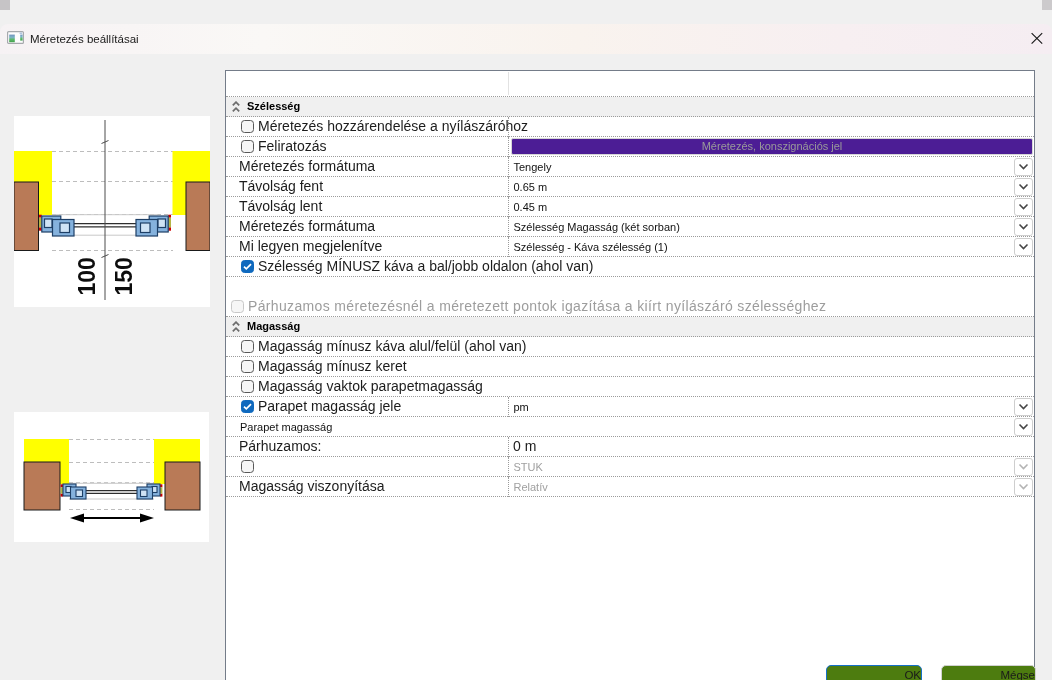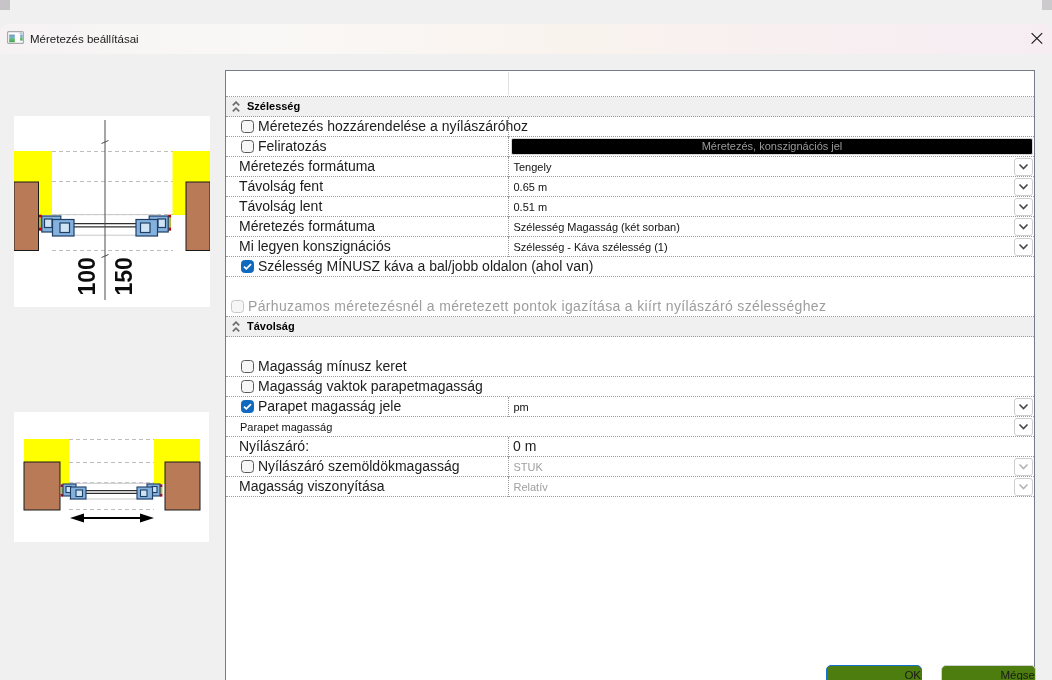--- a/index.html
+++ b/index.html
@@ -164,21 +164,21 @@
       </div>
       <div class="row" style="top:46px">
         <div class="cb"></div>
         <div class="lab " style="left:32px">Méretezés hozzárendelése a nyílászáróhoz</div>
         <div class="vsep"></div>
       </div>
       <div class="row" style="top:66px">
         <div class="cb"></div>
         <div class="lab " style="left:32px">Feliratozás</div>
         <div class="vsep"></div>
-        <div style="position:absolute;left:285px;top:1px;width:522px;height:17px;box-sizing:border-box;border:1px solid #d6d6d6;border-radius:2px;background:#000000;text-align:center;line-height:15px;font-size:11px;color:#9a9a9a">Méretezés, konszignációs jel</div>
+        <div style="position:absolute;left:285px;top:1px;width:522px;height:17px;box-sizing:border-box;border:1px solid #d6d6d6;border-radius:2px;background:#4c1d95;text-align:center;line-height:15px;font-size:11px;color:#9a9a9a">Méretezés, konszignációs jel</div>
       </div>
       <div class="row" style="top:86px">
         <div class="lab " style="left:13px">Méretezés formátuma</div>
         <div class="vsep"></div>
         <div class="combo">
           <div class="ctext ">Tengely</div>
           <div class="dd">
             <svg width="17" height="15" viewBox="0 0 17 15" style="display:block">
               <path d="M4.5 5.5 L8.5 9.5 L12.5 5.5" stroke="#474747" stroke-width="1.6" fill="none"></path>
             </svg>
@@ -194,42 +194,42 @@
             <svg width="17" height="15" viewBox="0 0 17 15" style="display:block">
               <path d="M4.5 5.5 L8.5 9.5 L12.5 5.5" stroke="#474747" stroke-width="1.6" fill="none"></path>
             </svg>
           </div>
         </div>
       </div>
       <div class="row" style="top:126px">
         <div class="lab " style="left:13px">Távolság lent</div>
         <div class="vsep"></div>
         <div class="combo">
-          <div class="ctext ">0.51 m</div>
+          <div class="ctext ">0.45 m</div>
           <div class="dd">
             <svg width="17" height="15" viewBox="0 0 17 15" style="display:block">
               <path d="M4.5 5.5 L8.5 9.5 L12.5 5.5" stroke="#474747" stroke-width="1.6" fill="none"></path>
             </svg>
           </div>
         </div>
       </div>
       <div class="row" style="top:146px">
         <div class="lab " style="left:13px">Méretezés formátuma</div>
         <div class="vsep"></div>
         <div class="combo">
           <div class="ctext ">Szélesség Magasság (két sorban)</div>
           <div class="dd">
             <svg width="17" height="15" viewBox="0 0 17 15" style="display:block">
               <path d="M4.5 5.5 L8.5 9.5 L12.5 5.5" stroke="#474747" stroke-width="1.6" fill="none"></path>
             </svg>
           </div>
         </div>
       </div>
       <div class="row" style="top:166px">
-        <div class="lab " style="left:13px">Mi legyen konszignációs</div>
+        <div class="lab " style="left:13px">Mi legyen megjelenítve</div>
         <div class="vsep"></div>
         <div class="combo">
           <div class="ctext ">Szélesség - Káva szélesség (1)</div>
           <div class="dd">
             <svg width="17" height="15" viewBox="0 0 17 15" style="display:block">
               <path d="M4.5 5.5 L8.5 9.5 L12.5 5.5" stroke="#474747" stroke-width="1.6" fill="none"></path>
             </svg>
           </div>
         </div>
       </div>
@@ -242,21 +242,25 @@
         <div class="lab " style="left:32px">Szélesség MÍNUSZ káva a bal/jobb oldalon (ahol van)</div>
       </div>
       <div class="row" style="top:226px">
         <div class="cb dis"></div>
         <div class="lab gray sp" style="left:22px">Párhuzamos méretezésnél a méretezett pontok igazítása a kiírt nyílászáró szélességhez</div>
       </div>
       <div class="row hdr" style="top:246px">
         <svg width="8" height="12" viewBox="0 0 8 12" style="position:absolute;left:6px;top:4px">
           <path d="M0.8 4.3 L4 1.2 L7.2 4.3 M0.8 10.3 L4 7.2 L7.2 10.3" stroke="#6e6e6e" stroke-width="1.8" fill="none"></path>
         </svg>
-        <div class="ht">Távolság</div>
+        <div class="ht">Magasság</div>
+      </div>
+      <div class="row" style="top:266px">
+        <div class="cb"></div>
+        <div class="lab " style="left:32px">Magasság mínusz káva alul/felül (ahol van)</div>
       </div>
       <div class="row" style="top:286px">
         <div class="cb"></div>
         <div class="lab " style="left:32px">Magasság mínusz keret</div>
       </div>
       <div class="row" style="top:306px">
         <div class="cb"></div>
         <div class="lab " style="left:32px">Magasság vaktok parapetmagasság</div>
       </div>
       <div class="row" style="top:326px">
@@ -280,27 +284,26 @@
         <div class="combo" style="left:1px;width:806px">
           <div class="ctext" style="left:12px">Parapet magasság</div>
           <div class="dd">
             <svg width="17" height="15" viewBox="0 0 17 15" style="display:block">
               <path d="M4.5 5.5 L8.5 9.5 L12.5 5.5" stroke="#474747" stroke-width="1.6" fill="none"></path>
             </svg>
           </div>
         </div>
       </div>
       <div class="row" style="top:366px">
-        <div class="lab " style="left:13px">Nyílászáró:</div>
+        <div class="lab " style="left:13px">Párhuzamos:</div>
         <div class="vsep"></div>
         <div class="lab" style="left:287px">0 m</div>
       </div>
       <div class="row" style="top:386px">
         <div class="cb"></div>
-        <div class="lab " style="left:32px">Nyílászáró szemöldökmagasság</div>
         <div class="vsep"></div>
         <div class="combo">
           <div class="ctext gray">STUK</div>
           <div class="dd">
             <svg width="17" height="15" viewBox="0 0 17 15" style="display:block">
               <path d="M4.5 5.5 L8.5 9.5 L12.5 5.5" stroke="#b4b4b4" stroke-width="1.6" fill="none"></path>
             </svg>
           </div>
         </div>
       </div>

